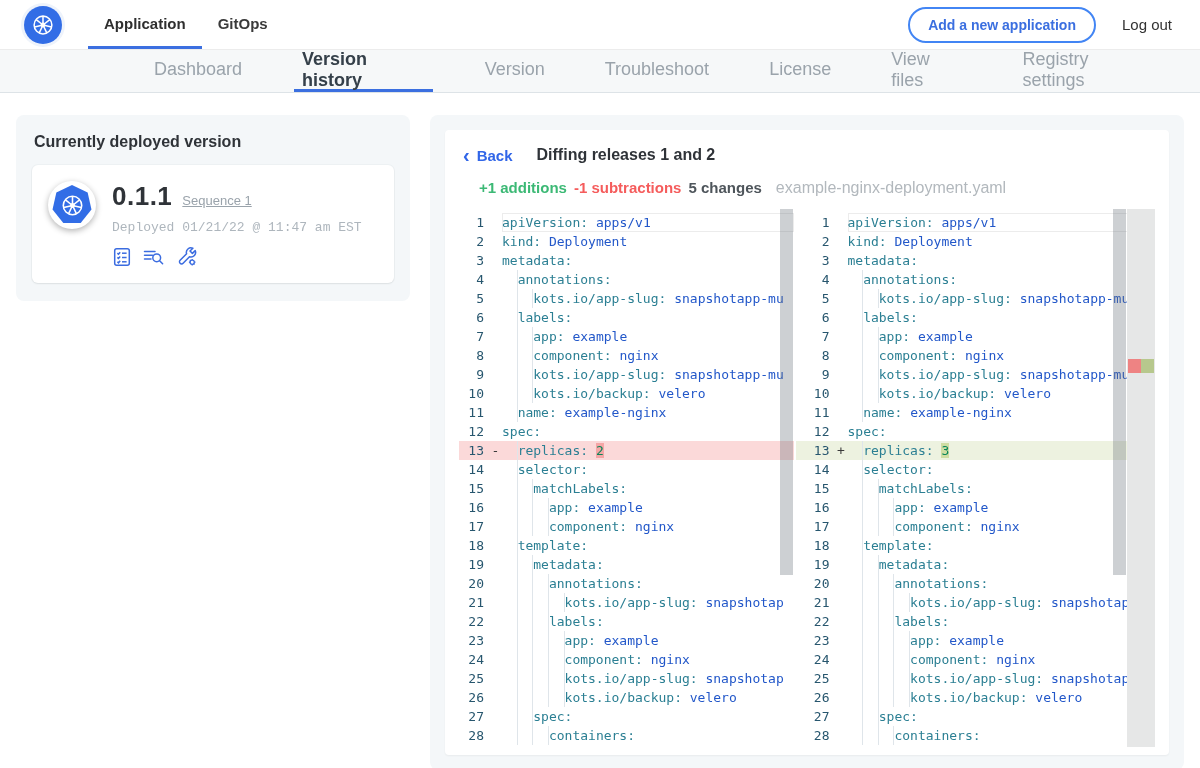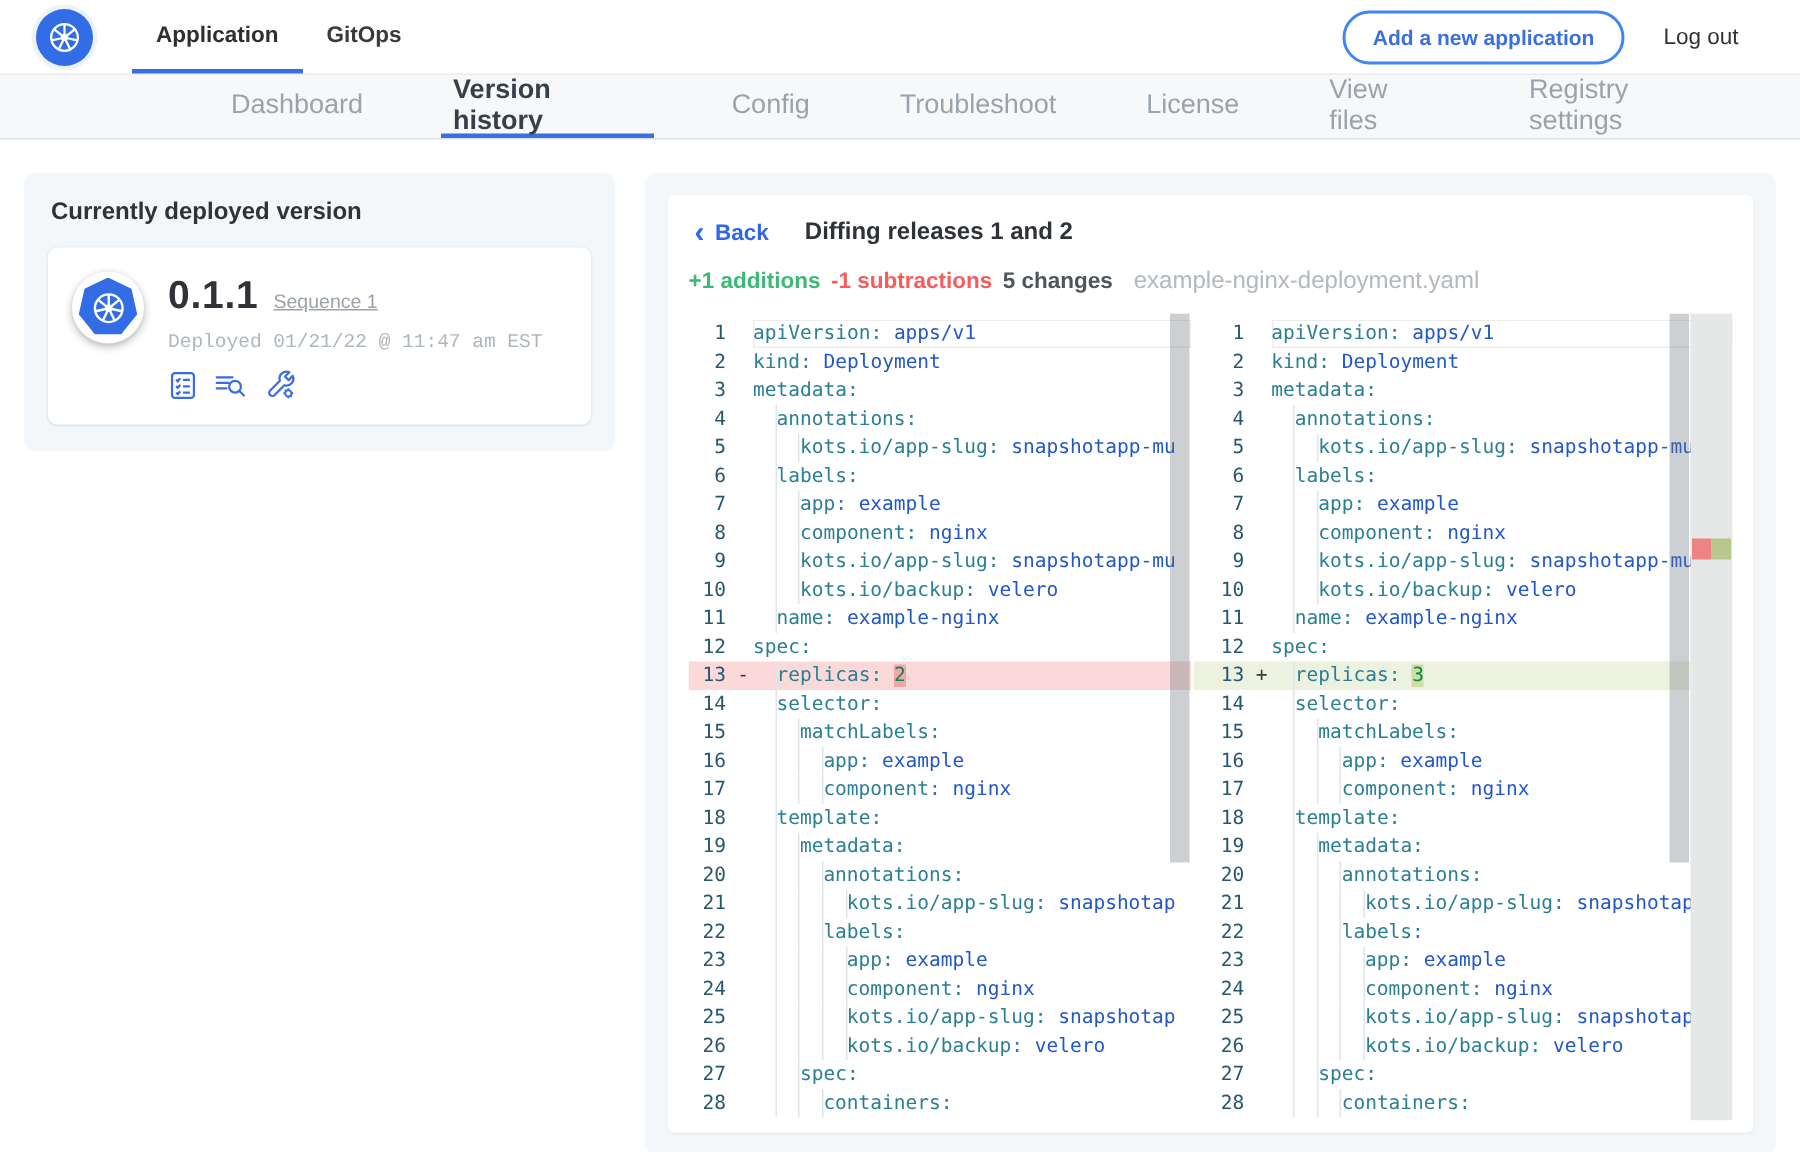--- a/index.html
+++ b/index.html
@@ -4,21 +4,21 @@
 <style>
   * { box-sizing: border-box; }
   html,body { margin:0; padding:0; }
   body {
     width:1200px; height:768px; overflow:hidden;
     font-family:"Liberation Sans", sans-serif;
     background:#ffffff; color:#323232;
   }
 
   
-  .topbar { display:flex; align-items:center; height:49px; padding:0 41px 0 24px; }
+  .topbar { display:flex; align-items:center; height:49px; padding:0 28px 0 24px; }
   .brand-badge {
     width:38px; height:38px; border-radius:50%; background:#326de6;
     display:flex; align-items:center; justify-content:center; flex:none;
     box-shadow:0 0 0 3px #eef3fb;
   }
   .top-tabs { display:flex; height:100%; margin-left:26px; }
   .top-tab {
     display:flex; align-items:center; padding:0 16px; font-size:15px;
     font-weight:600; color:#3a3a3a; border-bottom:3px solid transparent; cursor:pointer;
   }
@@ -69,21 +69,21 @@
   .version-actions { display:flex; gap:11px; margin-top:11px; align-items:center; }
   .version-actions svg { cursor:pointer; }
 
   
   .diff-panel { flex:1; background:#f4f7f9; border-radius:8px; padding:15px; }
   .diff-card { background:#fff; border-radius:4px; padding:12px 14px 8px; box-shadow:0 1px 2px rgba(0,0,0,.05); }
   .diff-header { display:flex; align-items:center; gap:24px; padding:4px 0 0 4px; }
   .back-link { display:flex; align-items:center; gap:7px; color:#3166e8; font-size:15px; font-weight:700; cursor:pointer; }
   .back-chevron { font-size:20px; line-height:14px; font-weight:700; }
   .diff-title { font-size:16px; font-weight:700; color:#2f3338; }
-  .diff-stats { display:flex; align-items:baseline; gap:7px; margin:15px 0 12px 0; font-size:15px; }
+  .diff-stats { display:flex; align-items:baseline; gap:7px; margin:15px 0 12px 20px; font-size:15px; }
   .stat-add { color:#3cb975; font-weight:600; }
   .stat-sub { color:#f55c5c; font-weight:600; }
   .stat-chg { color:#4e555b; font-weight:600; }
   .stat-file { color:#b2b8bd; margin-left:7px; font-size:16px; }
 
   
   .diff-wrap { display:flex; gap:2px; }
   .pane { position:relative; overflow:hidden; background:#fff; padding:4px 0 2px; }
   .pane-left { width:48.2%; }
   .pane-right { width:51.8%; }
@@ -134,21 +134,21 @@
     <div class="top-tab">GitOps</div>
   </nav>
   <div class="top-spacer"></div>
   <button class="add-app-btn">Add a new application</button>
   <div class="logout">Log out</div>
 </header>
 
 <nav class="subnav" id="subnav">
     <div class="subnav-item">Dashboard</div>
     <div class="subnav-item active">Version history</div>
-    <div class="subnav-item">Config</div>
+    <div class="subnav-item">Version</div>
     <div class="subnav-item">Troubleshoot</div>
     <div class="subnav-item">License</div>
     <div class="subnav-item">View files</div>
     <div class="subnav-item">Registry settings</div>
   </nav>
 
 <main class="main">
 
   <section class="deployed-card">
     <div class="deployed-title">Currently deployed version</div>

